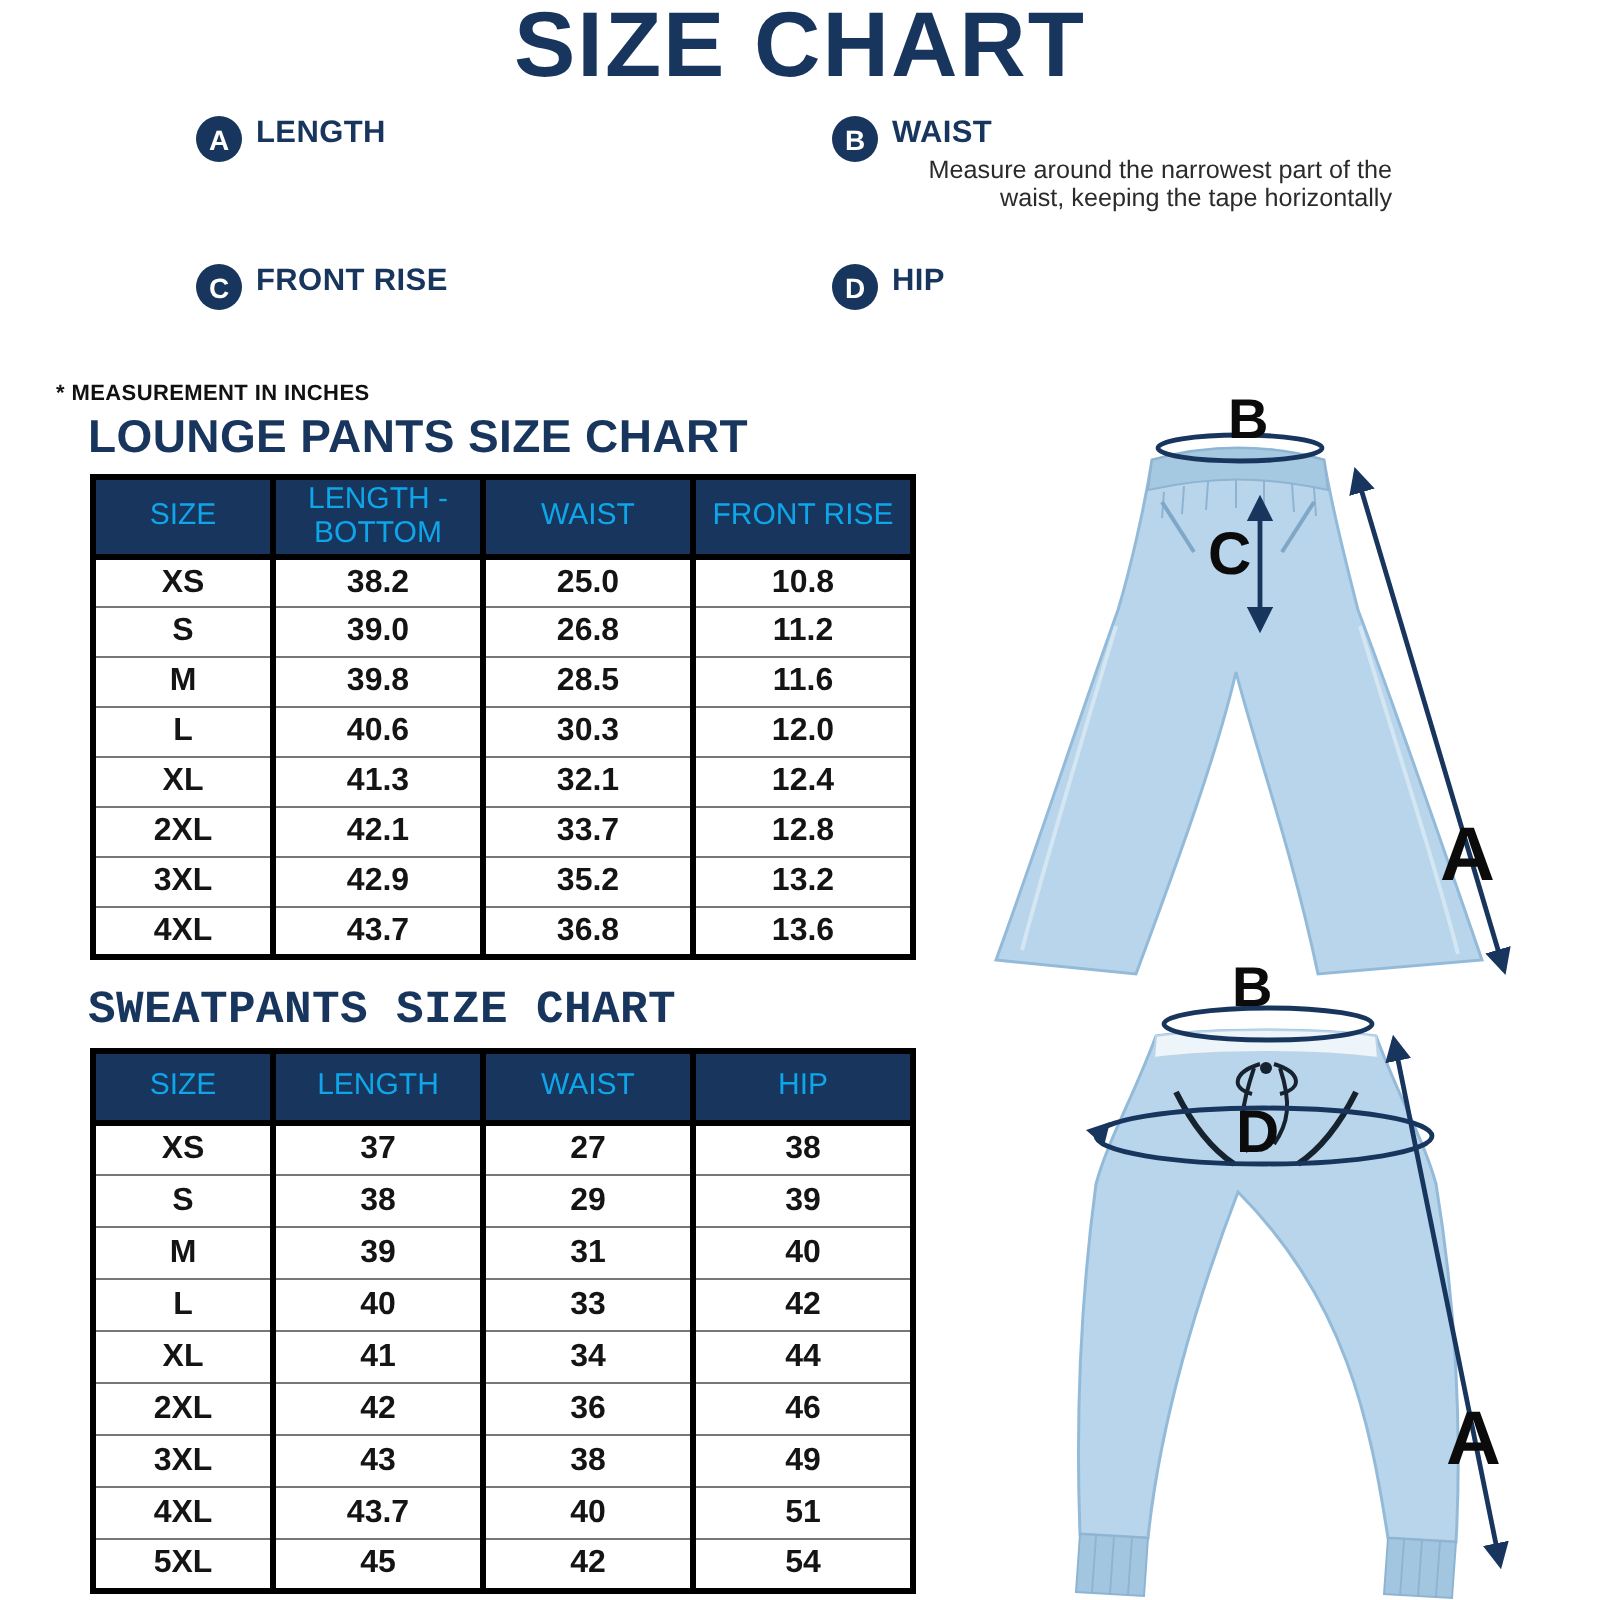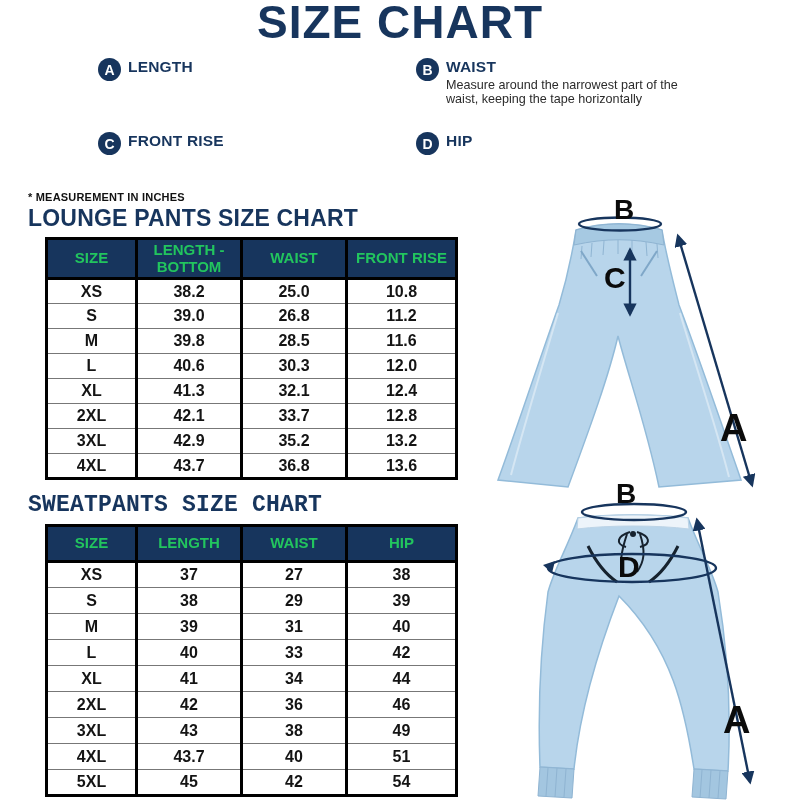--- a/index.html
+++ b/index.html
@@ -22,32 +22,32 @@
   }
   
   .guide-item{position:absolute;display:flex;align-items:flex-start;gap:7px;}
   .badge{
     flex-shrink:0;width:23px;height:23px;border-radius:50%;background:var(--navy);
     color:#ffffff;font-size:14px;font-weight:bold;display:flex;align-items:center;justify-content:center;
   }
   .guide-text .g-title{font-size:15.5px;font-weight:bold;color:var(--navy);letter-spacing:.2px;margin-bottom:2px;}
   .guide-text .g-desc{font-size:12.6px;line-height:1.12;color:var(--body);}
   #gi-a{left:98px;top:58px;} #gi-a .g-desc{width:246px;}
-  #gi-b{left:416px;top:58px;} #gi-b .g-desc{width:250px;}
+  #gi-b{left:416px;top:58px;} #gi-b .g-desc{width:250px;text-align:right;}
   #gi-c{left:98px;top:132px;} #gi-c .g-desc{width:185px;}
   #gi-d{left:416px;top:132px;} #gi-d .g-desc{width:238px;}
   .note{position:absolute;left:28px;top:191px;font-size:11px;font-weight:bold;color:#111;letter-spacing:.2px;}
-  .chart-title{position:absolute;left:28px;font-size:23px;font-weight:bold;color:var(--navy);letter-spacing:.2px;}
+  .chart-title{position:absolute;left:44px;font-size:23px;font-weight:bold;color:var(--navy);letter-spacing:.2px;}
   #lounge-title{top:205px;} #sweat-title{top:492px;font-family:Liberation Mono, monospace;}
   
   table.sizes{position:absolute;left:45px;border-collapse:collapse;table-layout:fixed;width:410px;background:#fff;border:3px solid #000;}
   table.sizes col.c1{width:90px;} table.sizes col.c2{width:105px;}
   table.sizes col.c3{width:105px;} table.sizes col.c4{width:110px;}
   table.sizes th{
-    background:var(--navy);color:#22c55e;font-size:15px;font-weight:bold;line-height:1.1;
+    background:var(--navy);color:#0ea5e9;font-size:15px;font-weight:normal;line-height:1.1;
     border-left:3px solid #000;border-right:3px solid #000;border-bottom:3px solid #000;padding:2px 4px;text-align:center;
   }
   table.sizes td{
     font-size:16px;font-weight:bold;color:#141414;text-align:center;padding:0;
     border-left:3px solid #000;border-right:3px solid #000;border-top:1.4px solid #777;
   }
   #lounge-table{top:237px;} #lounge-table th{height:40px;} #lounge-table td{height:25px;}
   #sweat-table{top:524px;}  #sweat-table th{height:36px;}  #sweat-table td{height:26px;}
   
   .illus{position:absolute;width:320px;}

